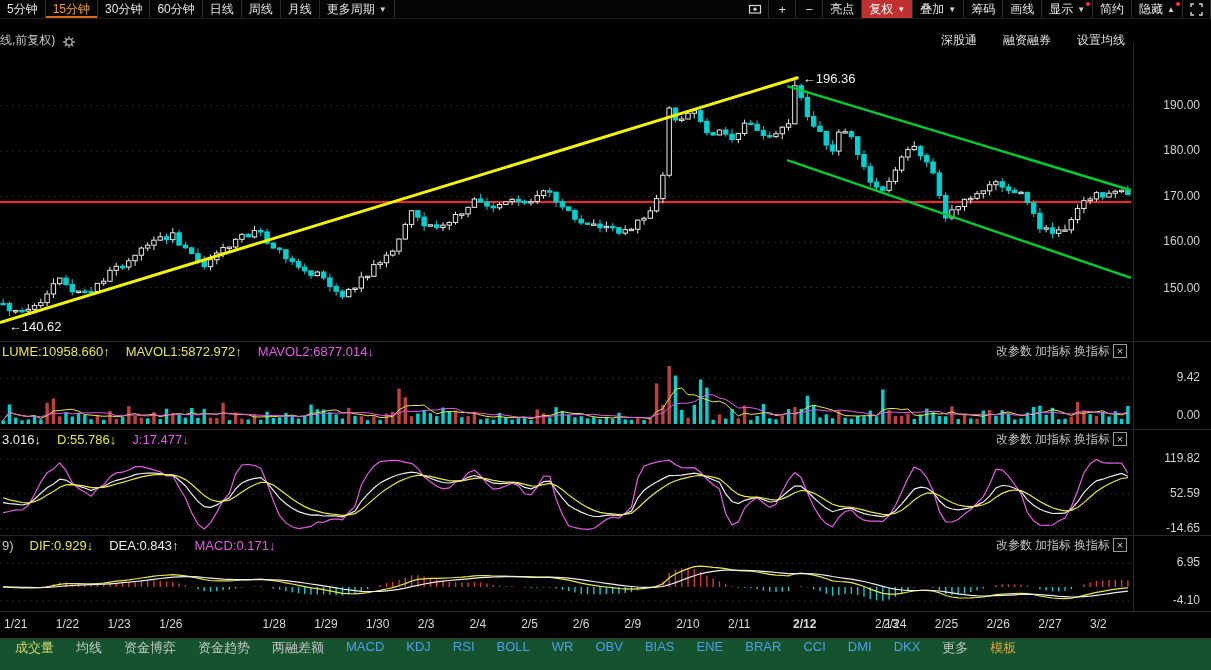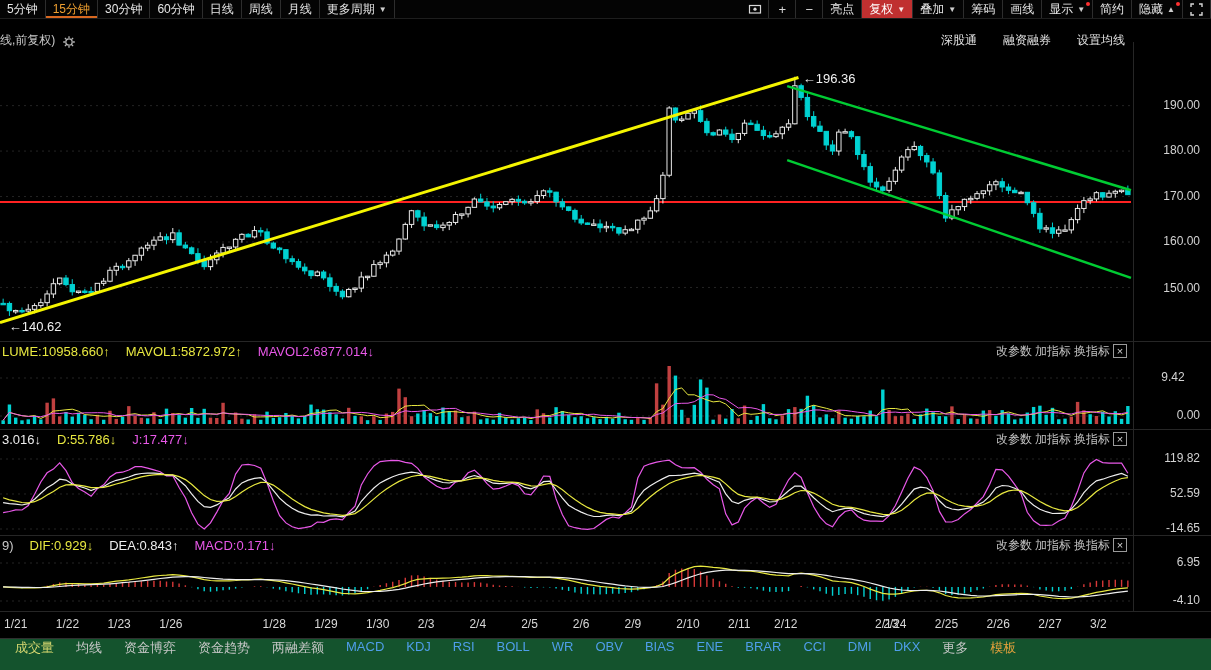--- a/index.html
+++ b/index.html
@@ -939,21 +939,21 @@
 <div class="hsep" style="top:429px"></div>
 <div class="hsep" style="top:535px"></div>
 <div class="hsep" style="top:611px"></div>
 <div id="axis-border"></div>
 <div id="axis">
     <div class="axlbl" style="top: 97.6364px;">190.00</div>
     <div class="axlbl" style="top: 143.091px;">180.00</div>
     <div class="axlbl" style="top: 188.545px;">170.00</div>
     <div class="axlbl" style="top: 234px;">160.00</div>
     <div class="axlbl" style="top: 281px;">150.00</div>
-    <div class="axlbl" style="top: 370px; text-align: center;">9.42</div>
+    <div class="axlbl" style="top: 370px;">9.42</div>
     <div class="axlbl" style="top: 408px;">0.00</div>
     <div class="axlbl" style="top: 451px;">119.82</div>
     <div class="axlbl" style="top: 486px;">52.59</div>
     <div class="axlbl" style="top: 521px;">-14.65</div>
     <div class="axlbl" style="top: 555px;">6.95</div>
     <div class="axlbl" style="top: 593px;">-4.10</div>
   </div>
 <div id="dates">
     <span style="left: 4px;">1/21</span>
     <span style="left: 55.7143px;">1/22</span>
@@ -963,21 +963,21 @@
     <span style="left: 262.571px;">1/28</span>
     <span style="left: 314.286px;">1/29</span>
     <span style="left: 366px;">1/30</span>
     <span style="left: 417.714px;">2/3</span>
     <span style="left: 469.429px;">2/4</span>
     <span style="left: 521.143px;">2/5</span>
     <span style="left: 572.857px;">2/6</span>
     <span style="left: 624.571px;">2/9</span>
     <span style="left: 676.286px;">2/10</span>
     <span style="left: 728px;">2/11</span>
-    <span style="left: 774px;">2/12</span>
+    <span style="left: 793px; font-weight: bold;">2/12</span>
     <span style="left: 875px;">2/13</span>
     <span style="left: 883.143px;">2/24</span>
     <span style="left: 934.857px;">2/25</span>
     <span style="left: 986.571px;">2/26</span>
     <span style="left: 1038.29px;">2/27</span>
     <span style="left: 1090px;">3/2</span>
   </div>
 <div id="tabbar">
     <span class="tab" style="color: rgb(216, 216, 112);">成交量</span>
     <span class="tab" style="color: rgb(200, 200, 200);">均线</span>

